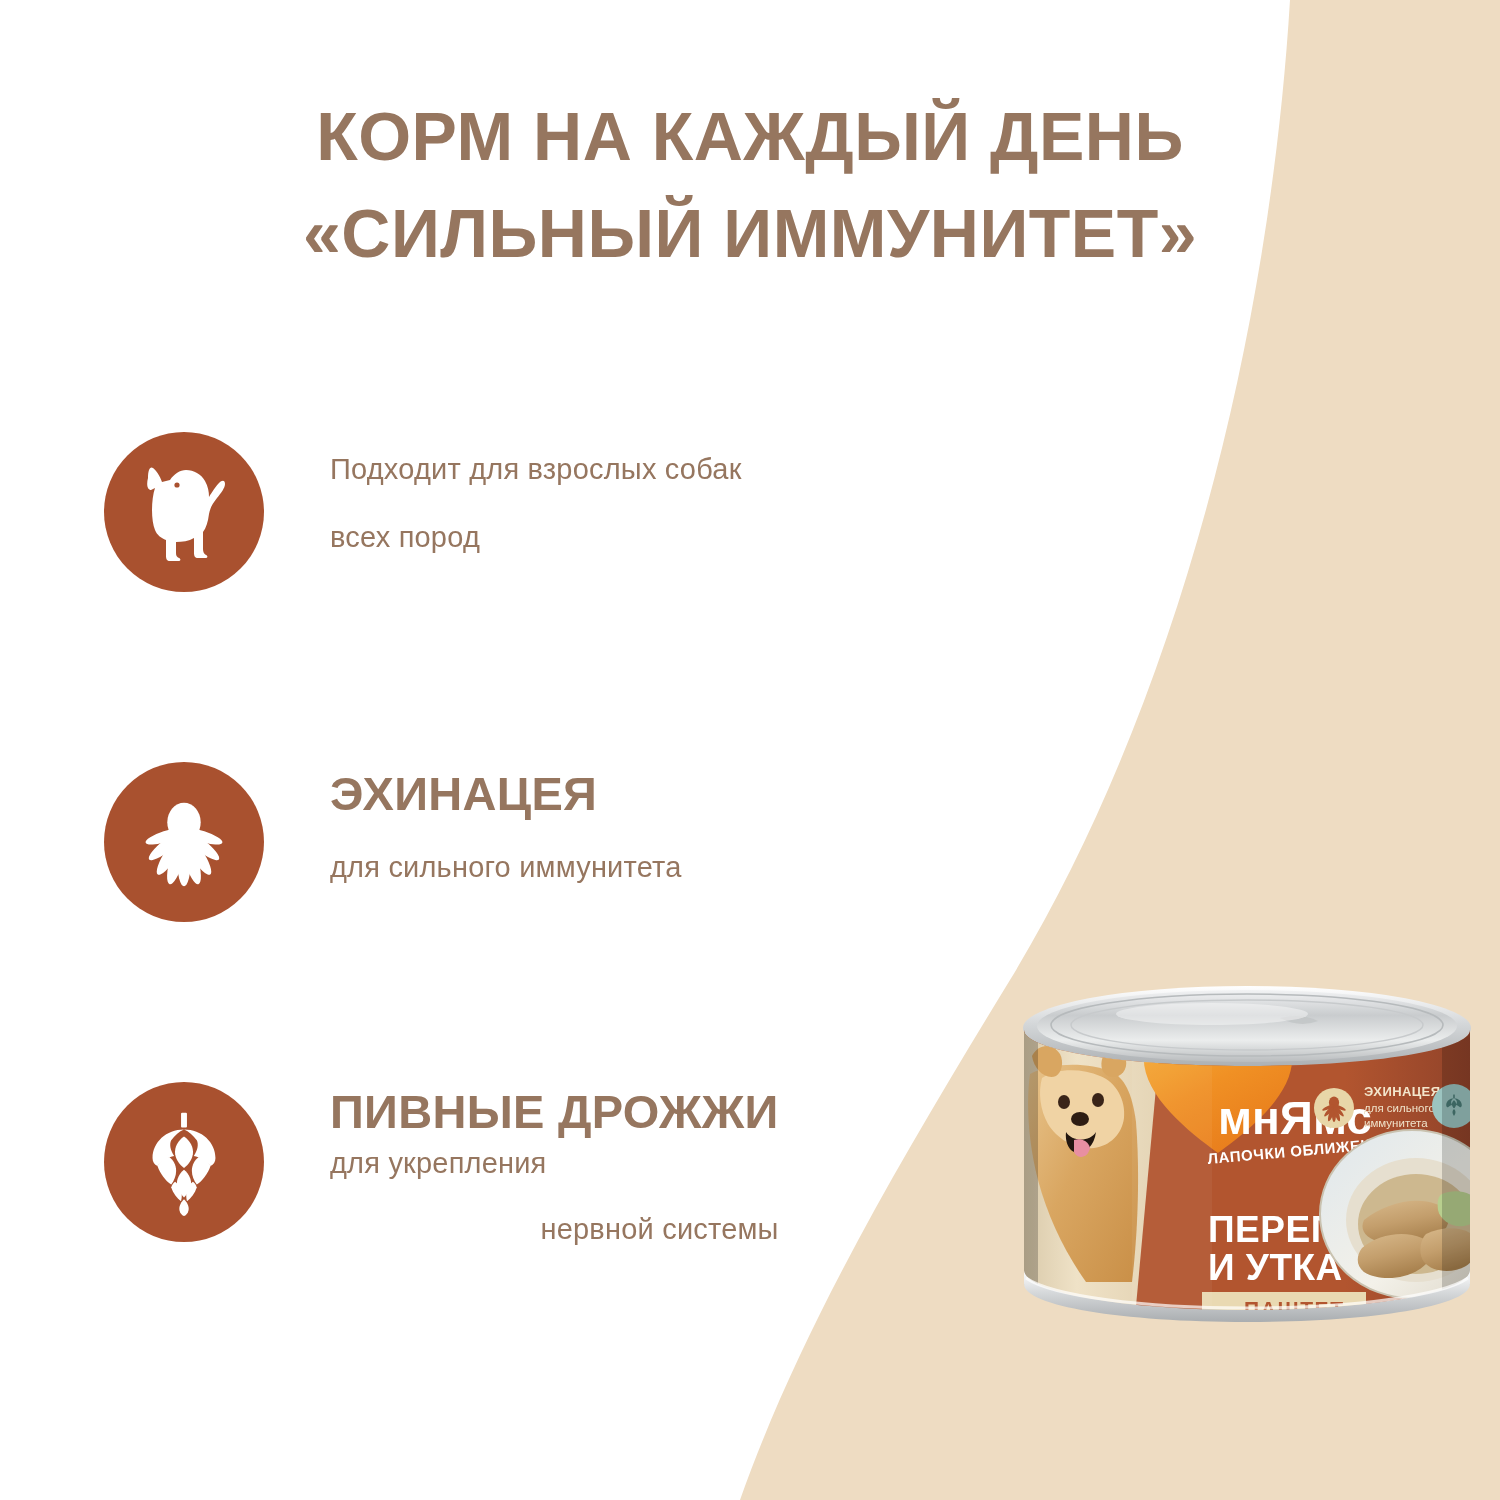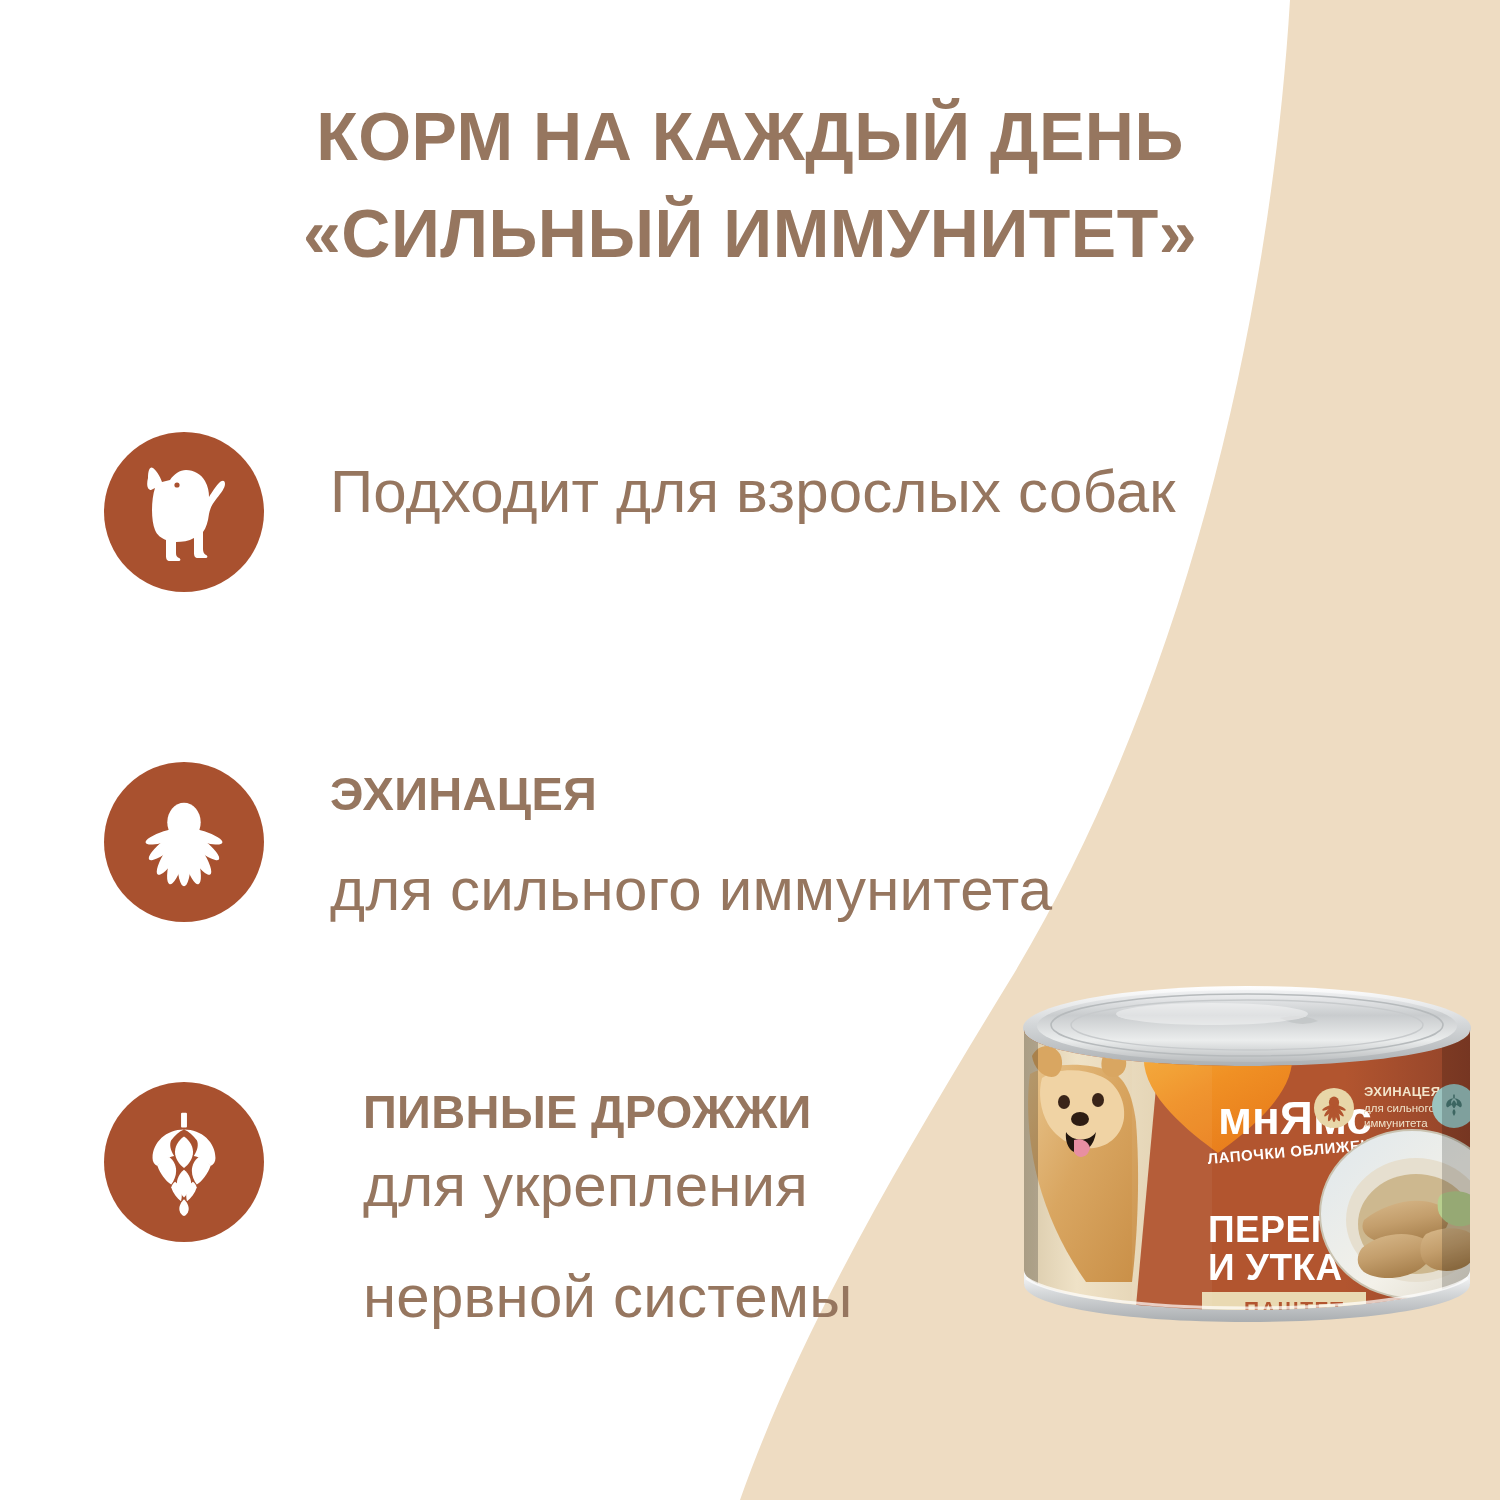--- a/index.html
+++ b/index.html
@@ -46,21 +46,21 @@
   }
   
   .feature {
     position: absolute;
     display: flex;
     align-items: flex-start;
     z-index: 4;
   }
   .feature-1 { left: 104px; top: 432px; }
   .feature-2 { left: 104px; top: 762px; }
-  .feature-3 { left: 104px; top: 1082px; gap: 33px; }
+  .feature-3 { left: 104px; top: 1082px; }
 
   .icon-badge {
     width: 160px;
     height: 160px;
     min-width: 160px;
     border-radius: 50%;
     background: #a9512f;
     display: flex;
     align-items: center;
     justify-content: center;
@@ -76,21 +76,21 @@
     display: block;
     font-weight: bold;
     font-size: 47px;
     line-height: 1.28;
     color: #96765f;
     letter-spacing: 0.3px;
     white-space: nowrap;
   }
   .feature-body {
     display: block;
-    font-size: 60px;
+    font-size: 29px;
     line-height: 1.45;
     color: #96765f;
     letter-spacing: 0.2px;
     font-weight: normal;
     white-space: nowrap;
   }
   .feature-1 .feature-text { padding-top: 16px; }
   .feature-2 .feature-text { padding-top: 2px; }
   .feature-2 .feature-body { margin-top: 22px; }
   .feature-3 .feature-text { padding-top: 0px; }
@@ -137,20 +137,21 @@
                    L42 88 C37 86 33 83 31 78 C29 73 28 66 28 58
                    C28 50 29 42 31 36 L27 38 C24 38 22 34 24 26 Z"></path>
           <path d="M31 22 C31 18 33 16 35 18 C38 21 41 27 42 32 L36 34 C33 30 31 26 31 22 Z" fill="#a9512f" opacity="0"></path>
           <circle cx="53" cy="33" r="2.6" fill="#a9512f"></circle>
           <path d="M62 20 C66 20 70 22 73 26 L66 33 C62 29 59 25 58 21 Z" fill="#ffffff"></path>
         </g>
       </svg>
     </div>
     <div class="feature-text">
       <span class="feature-body">Подходит для взрослых собак</span>
+      <span class="feature-body" style="margin-top:26px;">всех пород</span>
     </div>
   </div>
 
   <div class="feature feature-2">
     <div class="icon-badge">
       <svg width="118" height="118" viewBox="0 0 120 120">
         <g fill="#ffffff">
           <ellipse cx="60" cy="40" rx="17" ry="20"></ellipse>
           <g>
             <ellipse cx="60" cy="78" rx="7" ry="27"></ellipse>

